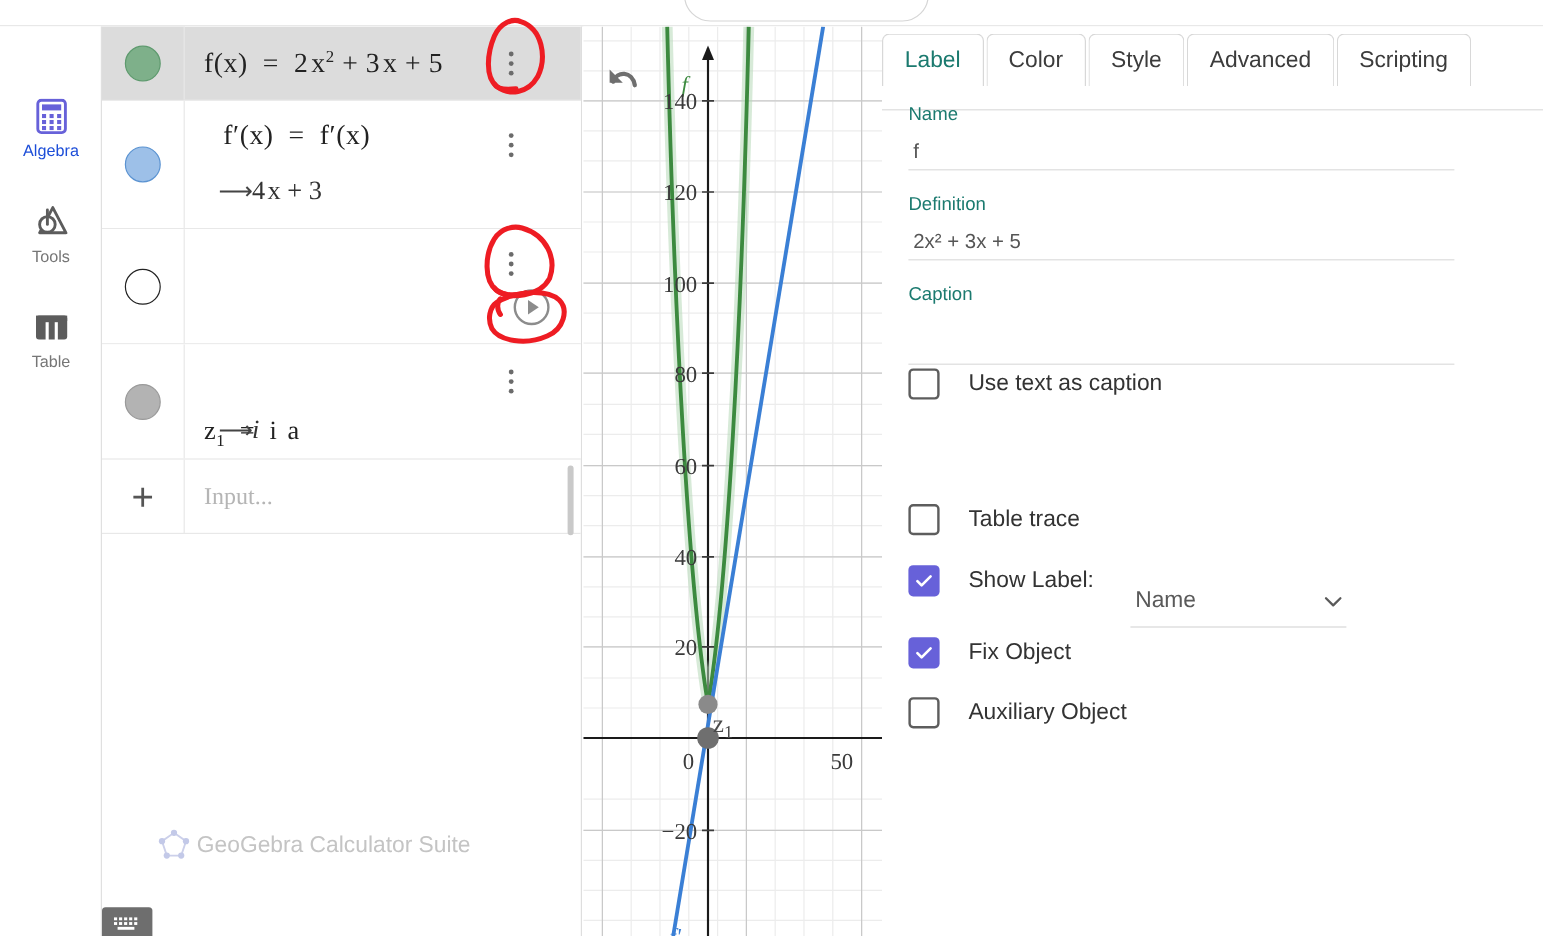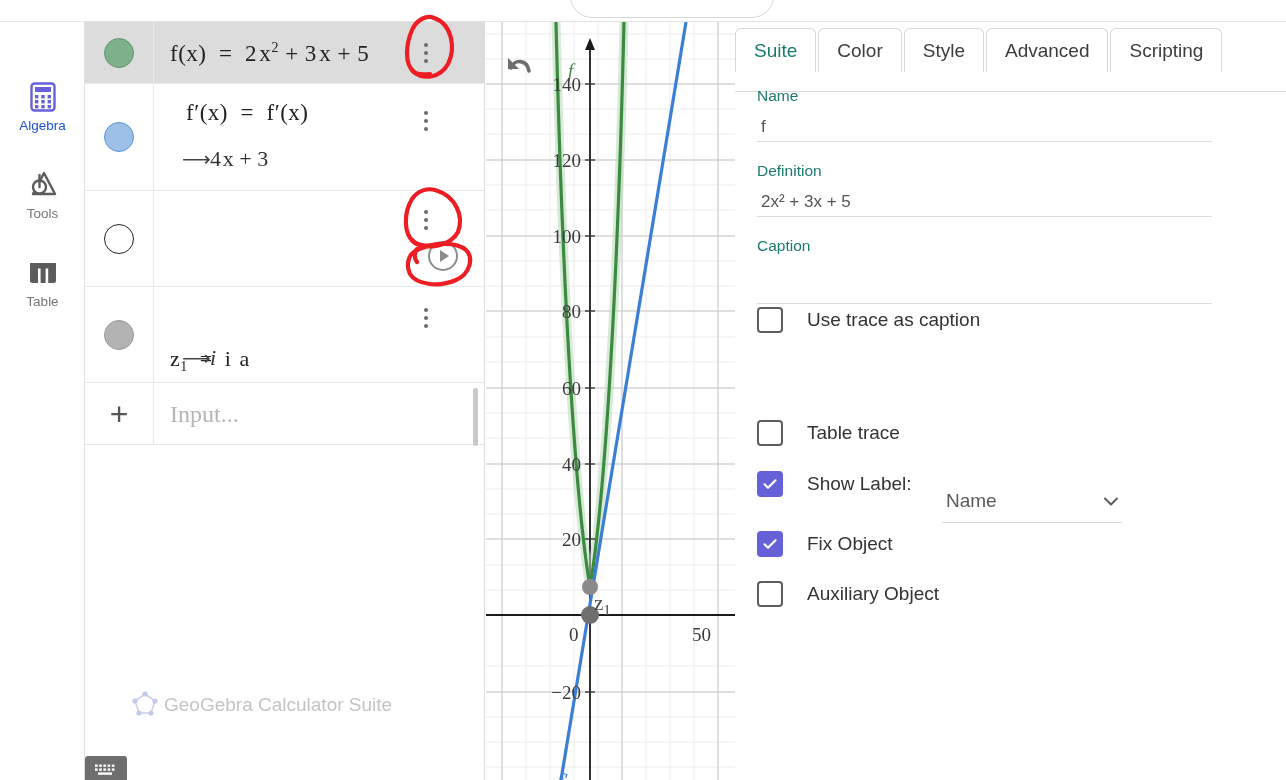--- a/index.html
+++ b/index.html
@@ -82,21 +82,21 @@
 
   
   .input-row { position:relative; height:62px; border-bottom:1px solid #e8e8e8; }
   .plus {
     position:absolute; left:0; top:0; width:69px; height:62px;
     display:flex; align-items:center; justify-content:center;
     font-size:32px; color:#555; font-weight:300; border-right:1px solid #e8e8e8; cursor:text;
   }
   .input-ph {
     position:absolute; left:85px; top:0; height:62px; display:flex; align-items:center;
-    font-size:24px; color:#b5b5b5; font-family:"Liberation Serif", serif;
+    font-size:20px; color:#b5b5b5; font-family:"Liberation Serif", serif;
   }
 
   .av-scrollbar { position:absolute; right:6px; top:366px; width:5px; height:58px; background:#c9c9c9; border-radius:3px; cursor:pointer; }
 
   
   .watermark { position:absolute; left:45px; top:668px; display:flex; align-items:center; gap:4px; }
   .wm-text { font-size:19px; color:#c4c4c4; }
 
   .kbd-btn {
     position:absolute; left:85px; top:756px; width:42px; height:26px;
@@ -413,21 +413,21 @@
       <svg width="34" height="30" viewBox="0 0 34 30">
         <path d="M8 6 L8 17 L19 17 Z" fill="#6e6e6e"></path>
         <path d="M11 16 C 14 7, 27 7, 29 19" fill="none" stroke="#6e6e6e" stroke-width="3.6" stroke-linecap="round"></path>
       </svg>
     </div>
   </div>
 
   <div class="settings">
 
     <div class="tabs">
-      <div class="tab active">Suite</div>
+      <div class="tab active">Label</div>
       <div class="tab">Color</div>
       <div class="tab">Style</div>
       <div class="tab">Advanced</div>
       <div class="tab">Scripting</div>
     </div>
     <div class="tabs-underline"></div>
 
     <div class="field" style="top:65px;">
       <div class="field-label">Name</div>
       <div class="field-value">f</div>
@@ -441,21 +441,21 @@
     </div>
 
     <div class="field" style="top:215px;">
       <div class="field-label">Caption</div>
       <div class="field-value"></div>
       <div class="field-line" style="margin-top:12px;"></div>
     </div>
 
     <div class="check-row" style="top:285px;">
       <span class="cbox off"></span>
-      <span class="check-label">Use trace as caption</span>
+      <span class="check-label">Use text as caption</span>
     </div>
 
 
     <div class="check-row" style="top:398px;">
       <span class="cbox off"></span>
       <span class="check-label">Table trace</span>
     </div>
 
     <div class="check-row" style="top:449px;">
       <span class="cbox on">

